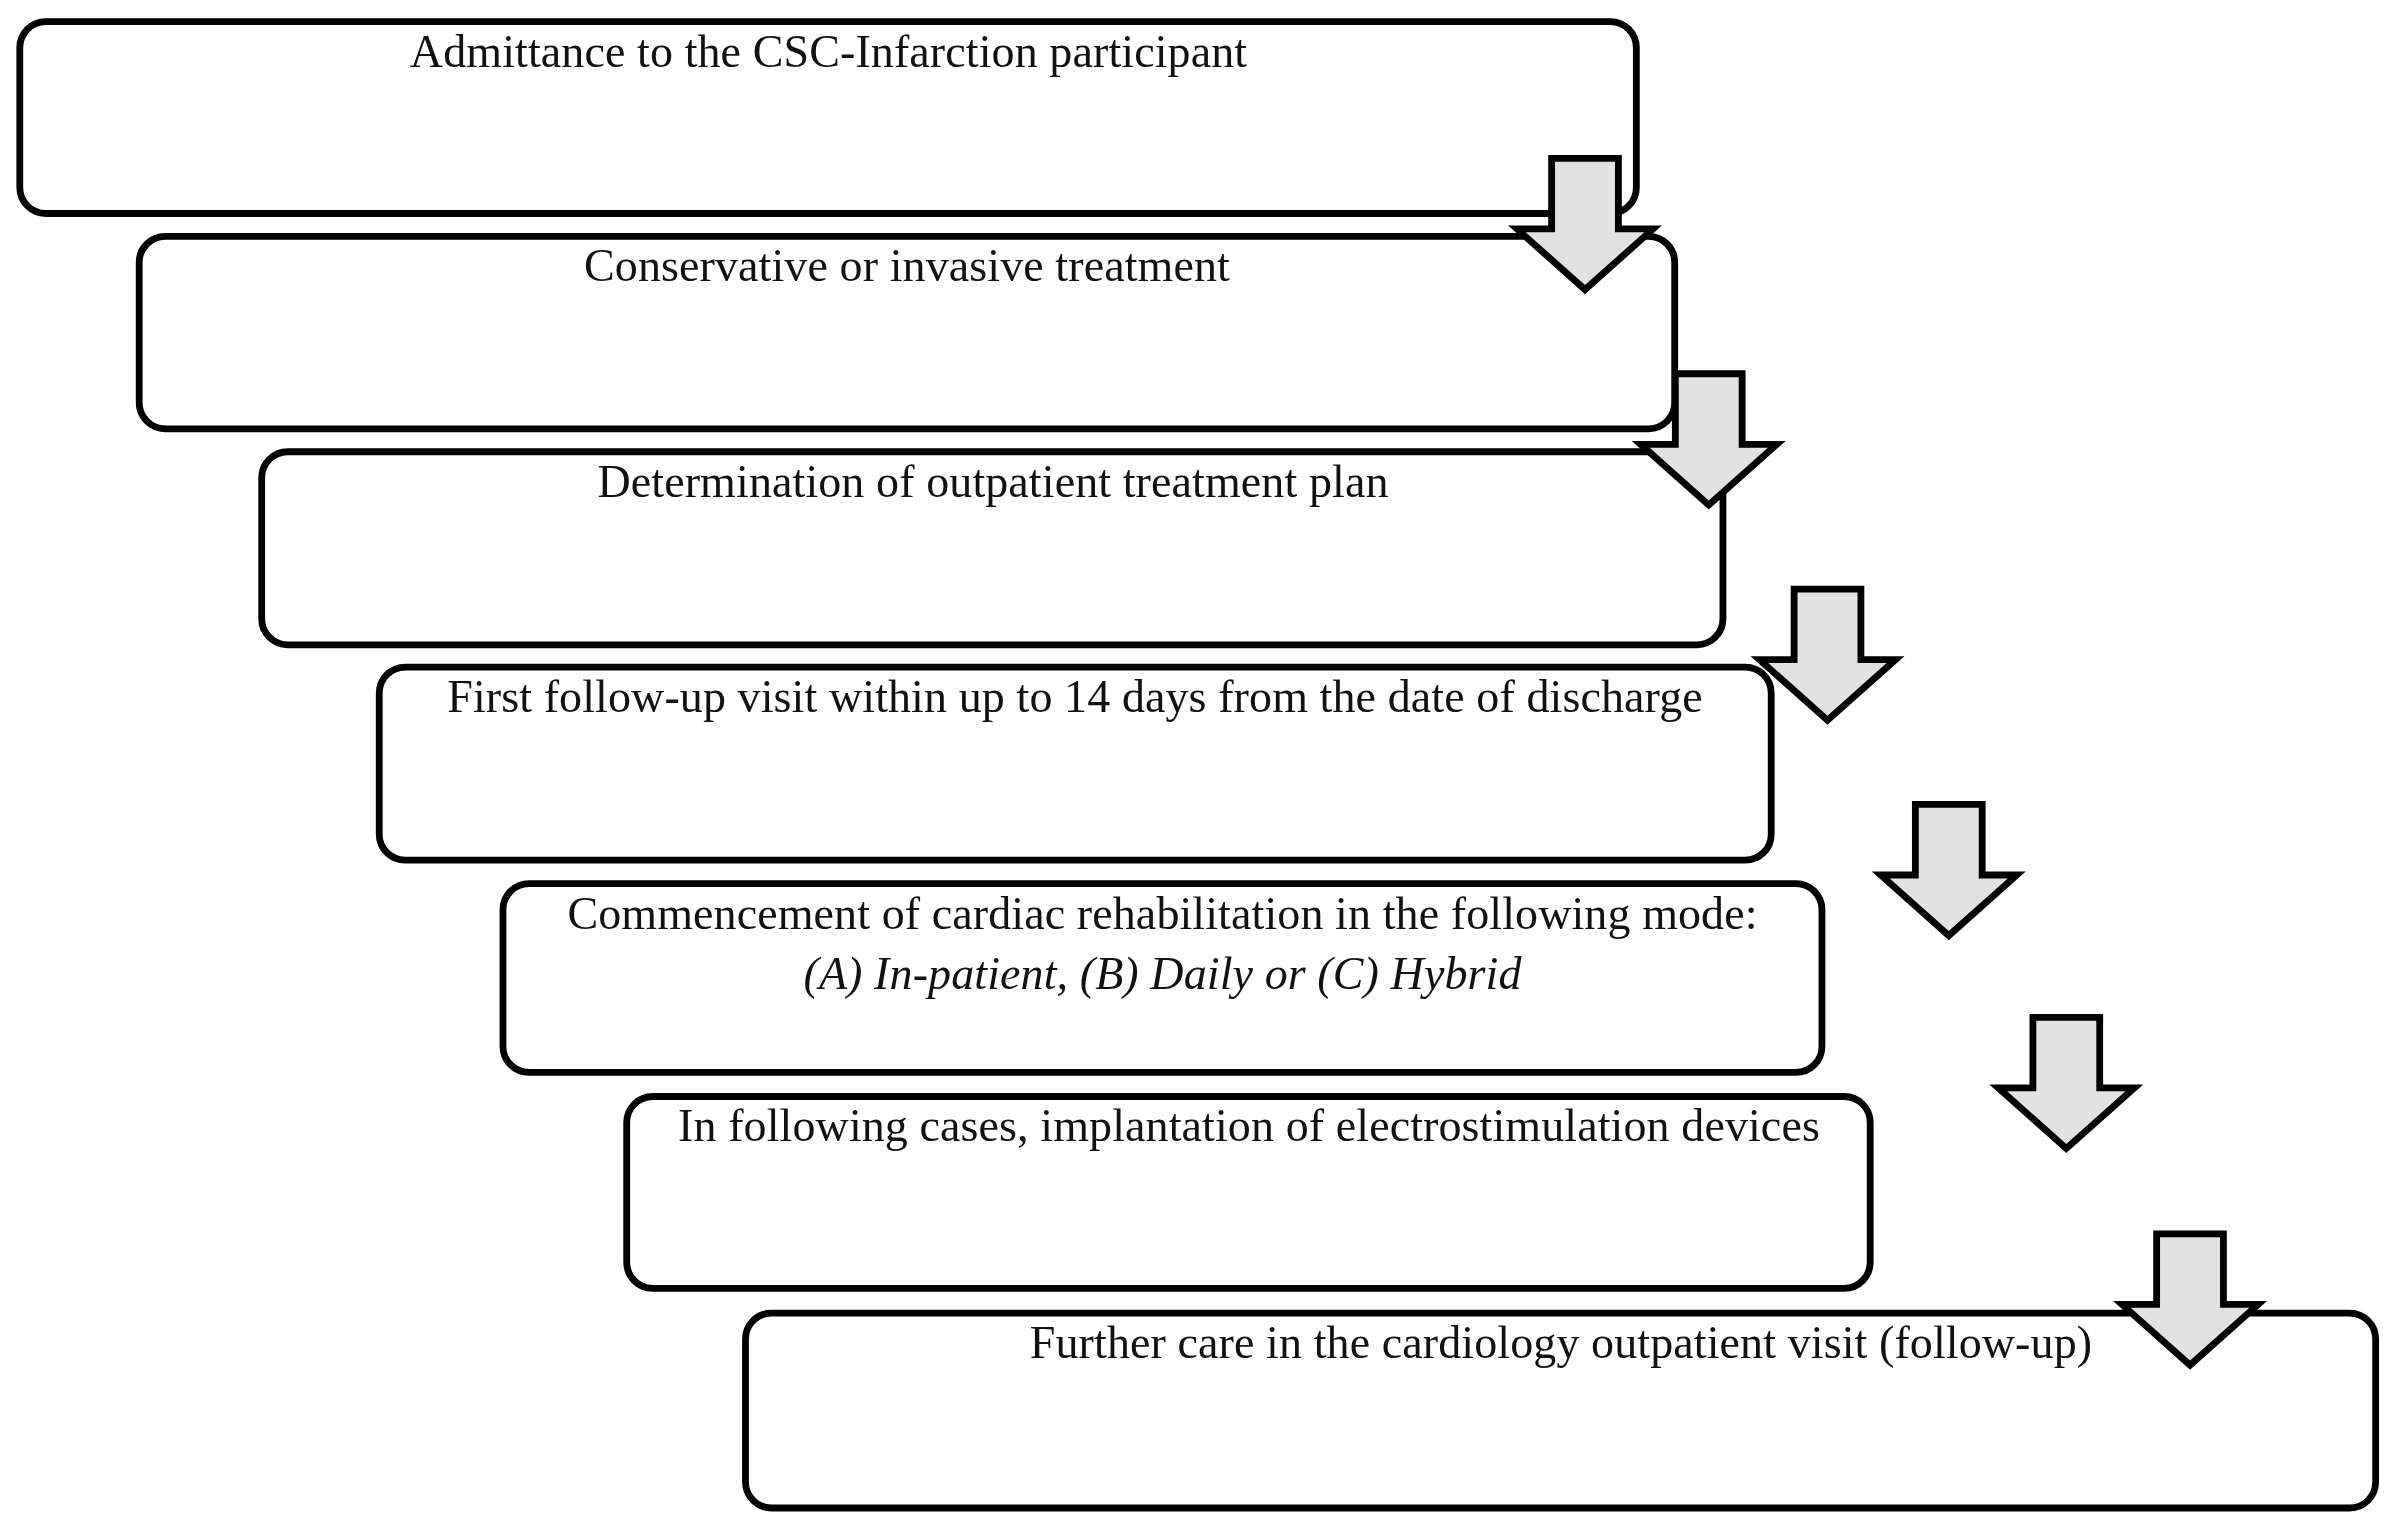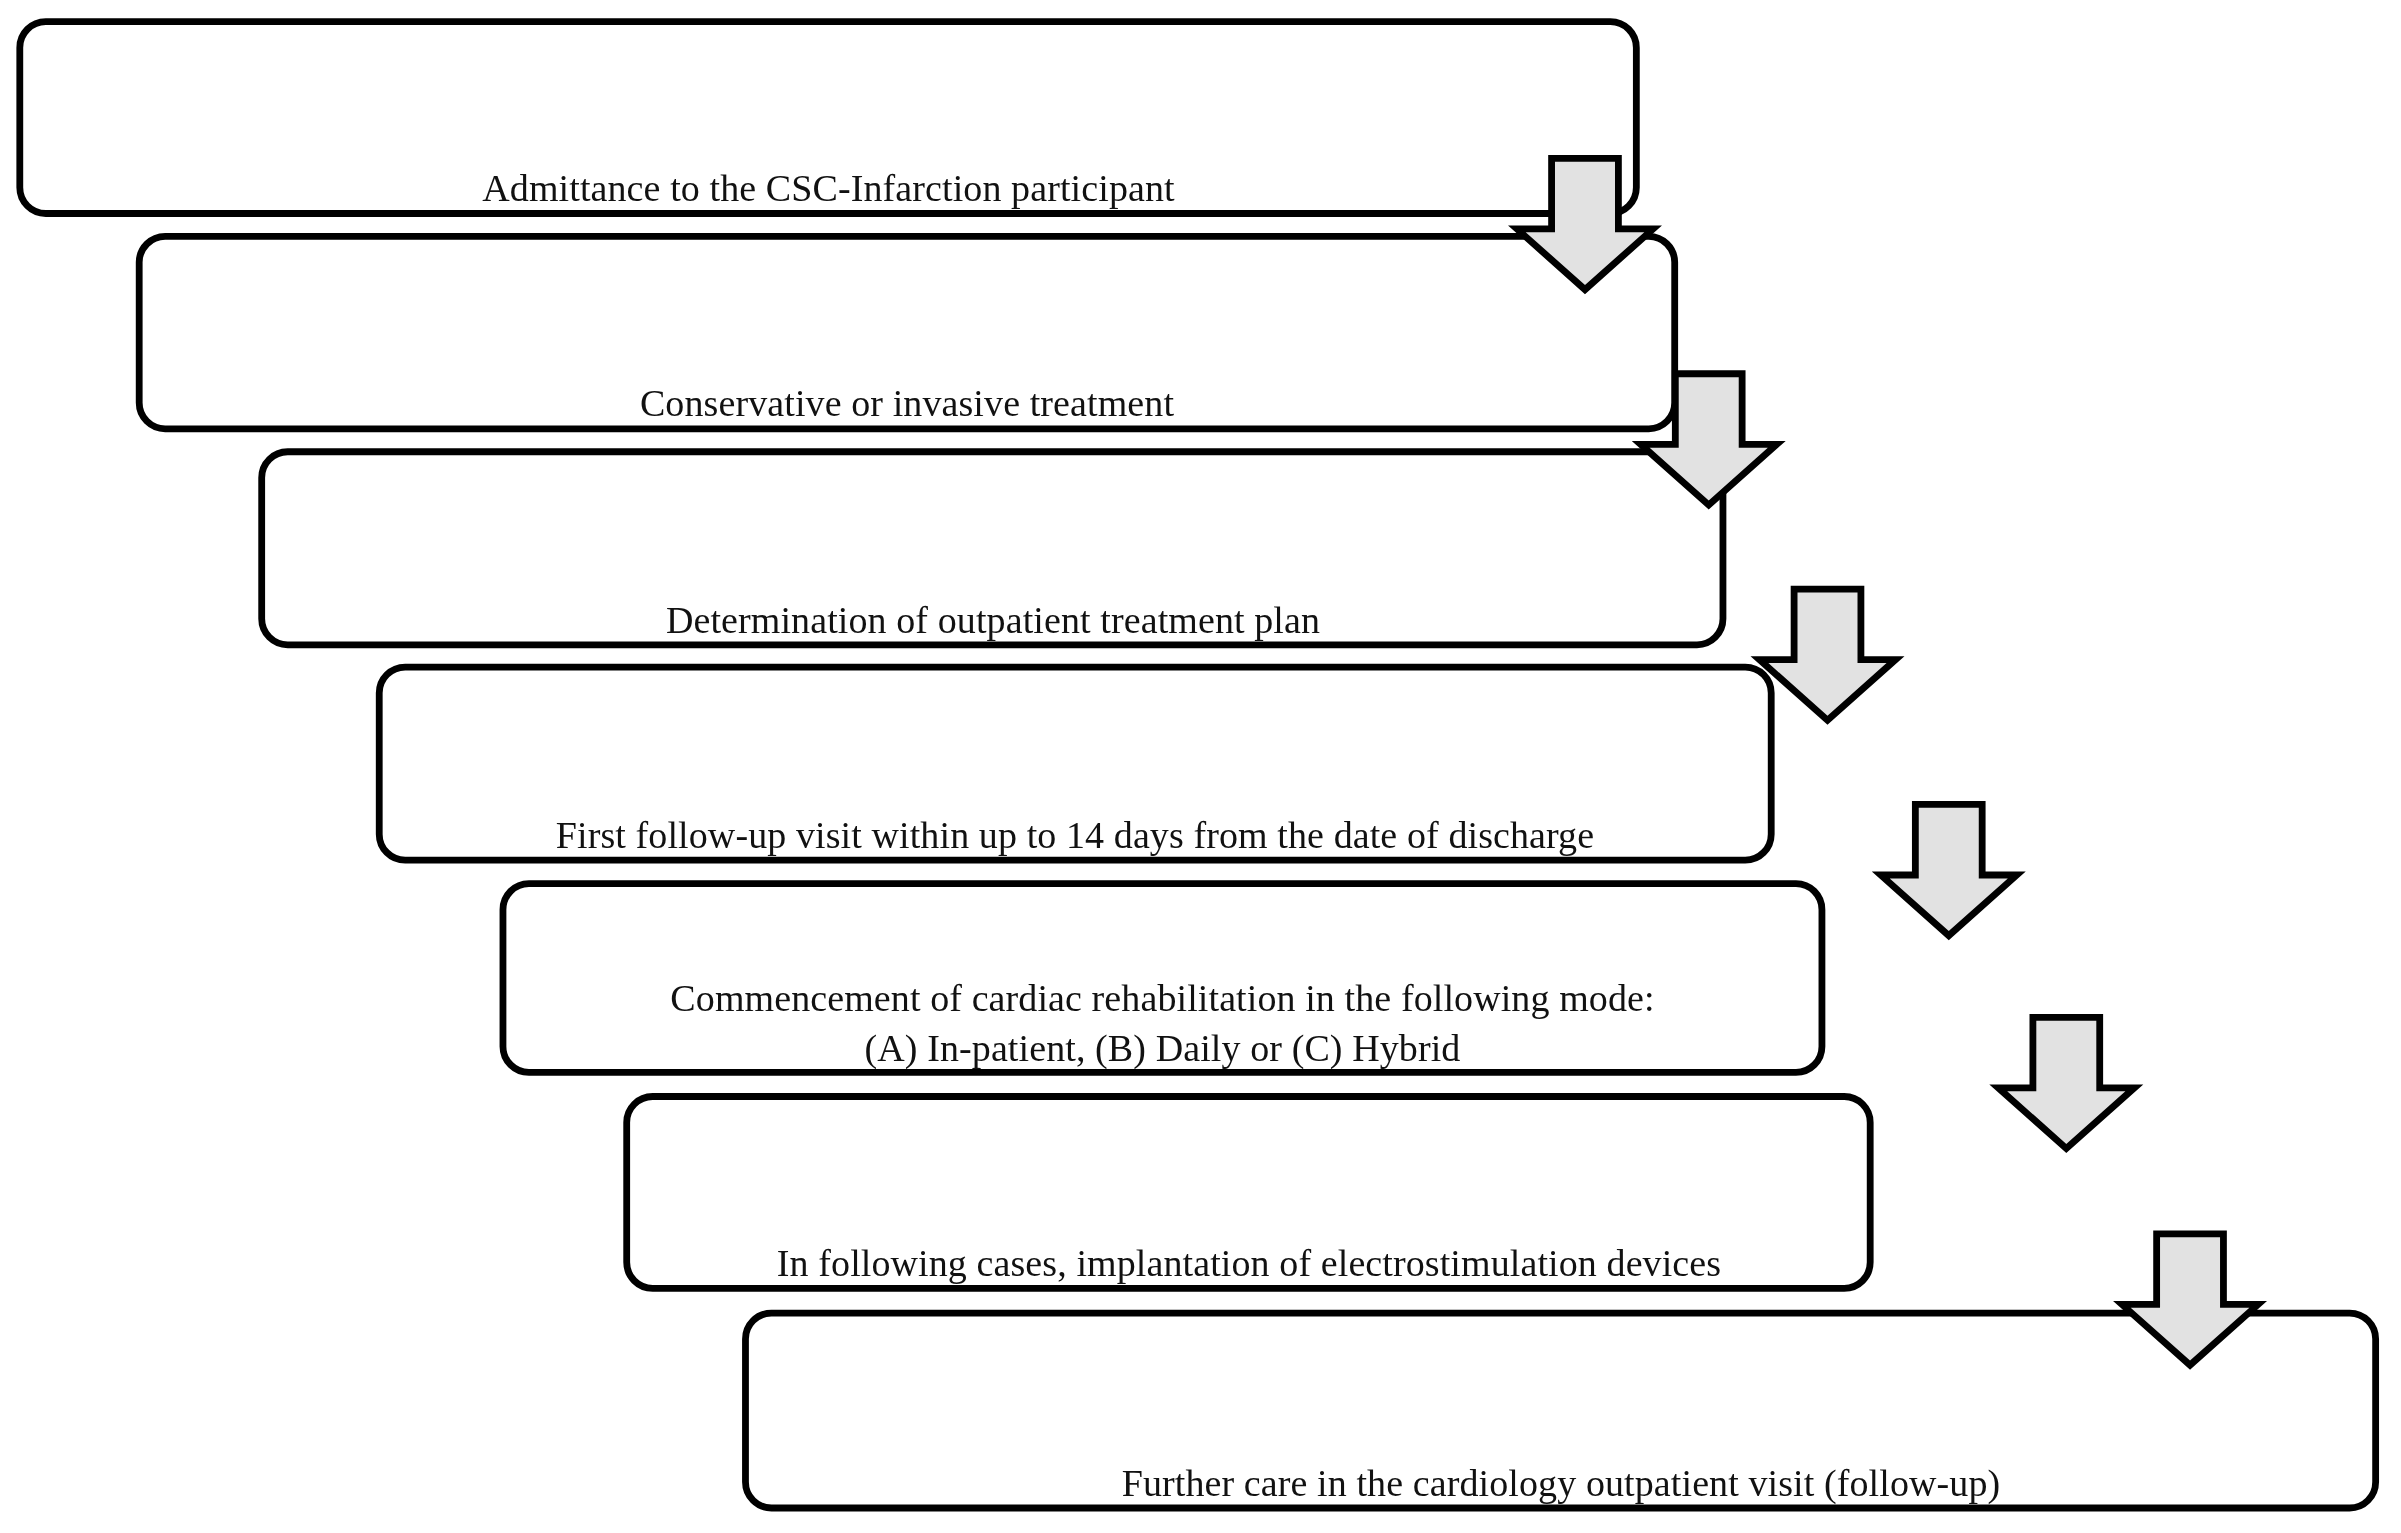--- a/index.html
+++ b/index.html
@@ -30,32 +30,33 @@
     fill: #e2e2e2;
     stroke: #000000;
     stroke-width: 11;
     stroke-linejoin: miter;
   }
   .step-label {
     position: absolute;
     display: flex;
     flex-direction: column;
     align-items: center;
-    justify-content: flex-end;
+    justify-content: flex-start;
     font-family: "Liberation Serif", "DejaVu Serif", serif;
-    font-size: 38px;
+    font-size: 46px;
     line-height: 1.30;
     color: #111111;
     text-align: center;
     letter-spacing: 0.1px;
     white-space: nowrap;
     pointer-events: none;
   }
   .step-label .line2 {
     display: block;
+    font-style: italic;
   }
 </style>
 </head>
 <body>
 
 <div id="canvas">
 
   <svg class="flow-svg" viewBox="0 0 3881 2479" preserveAspectRatio="none">
     <g id="boxes-layer">
         <rect x="32" y="35" width="2613" height="310" rx="42" ry="42" class="step-box-shape"></rect>

